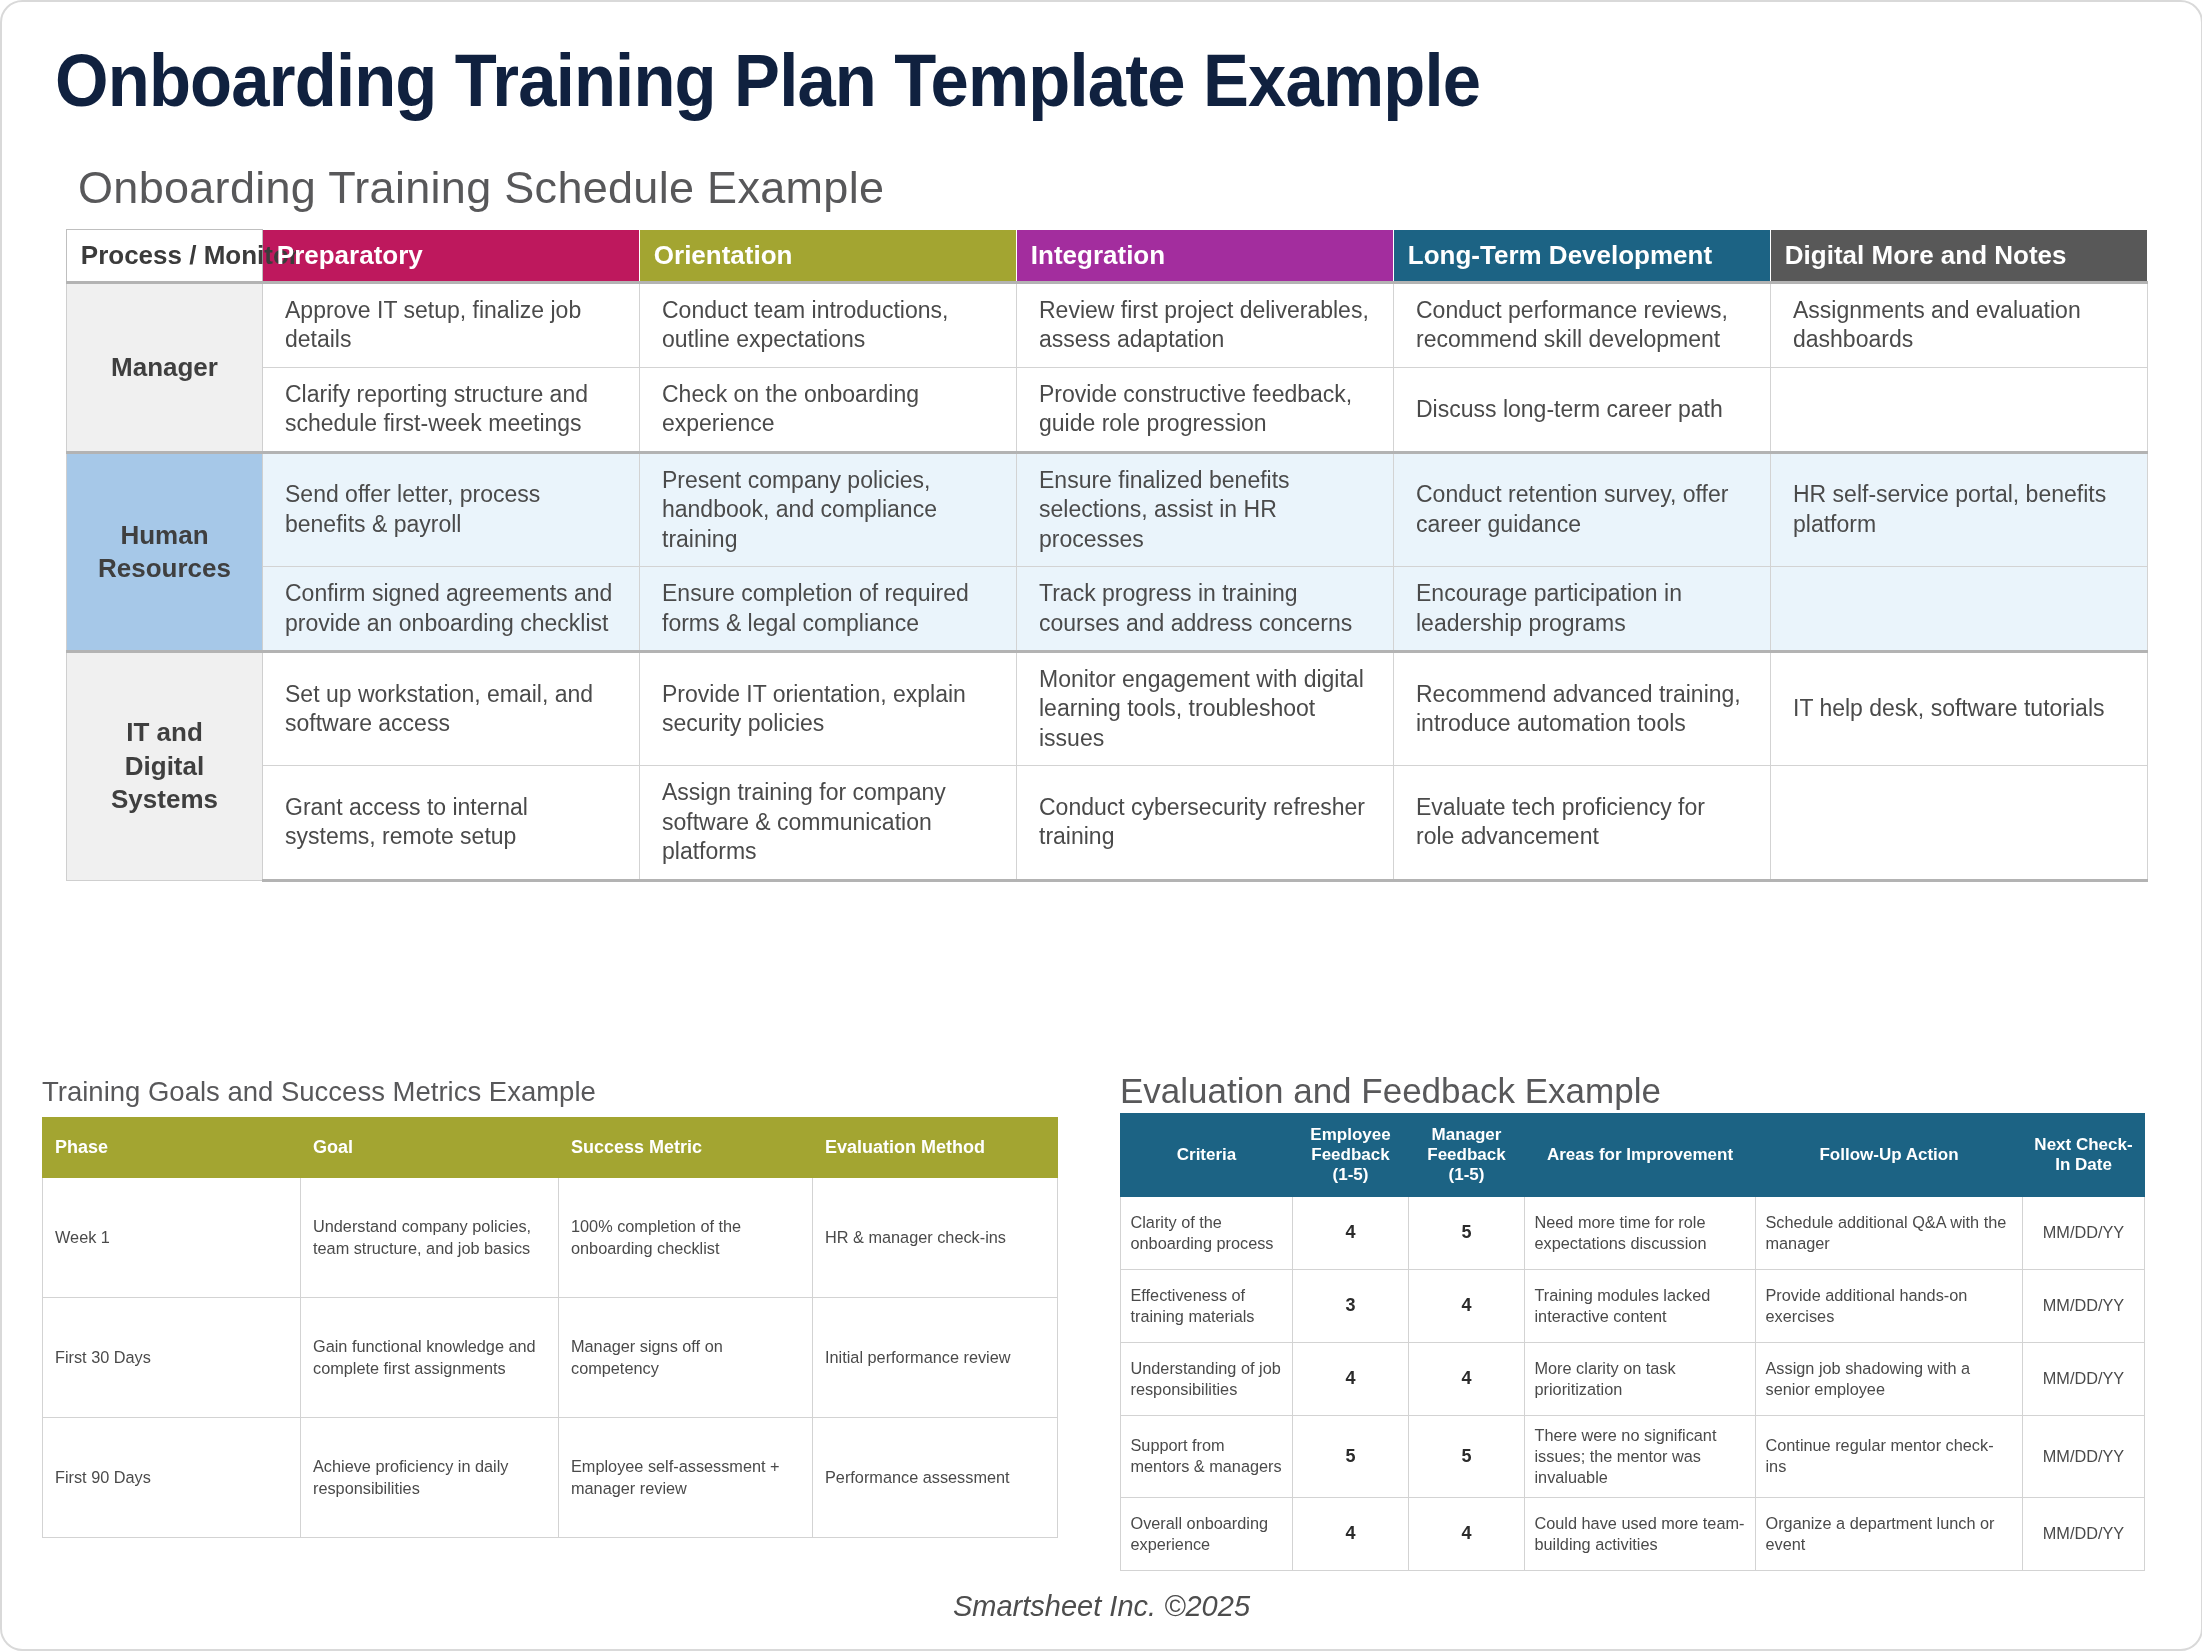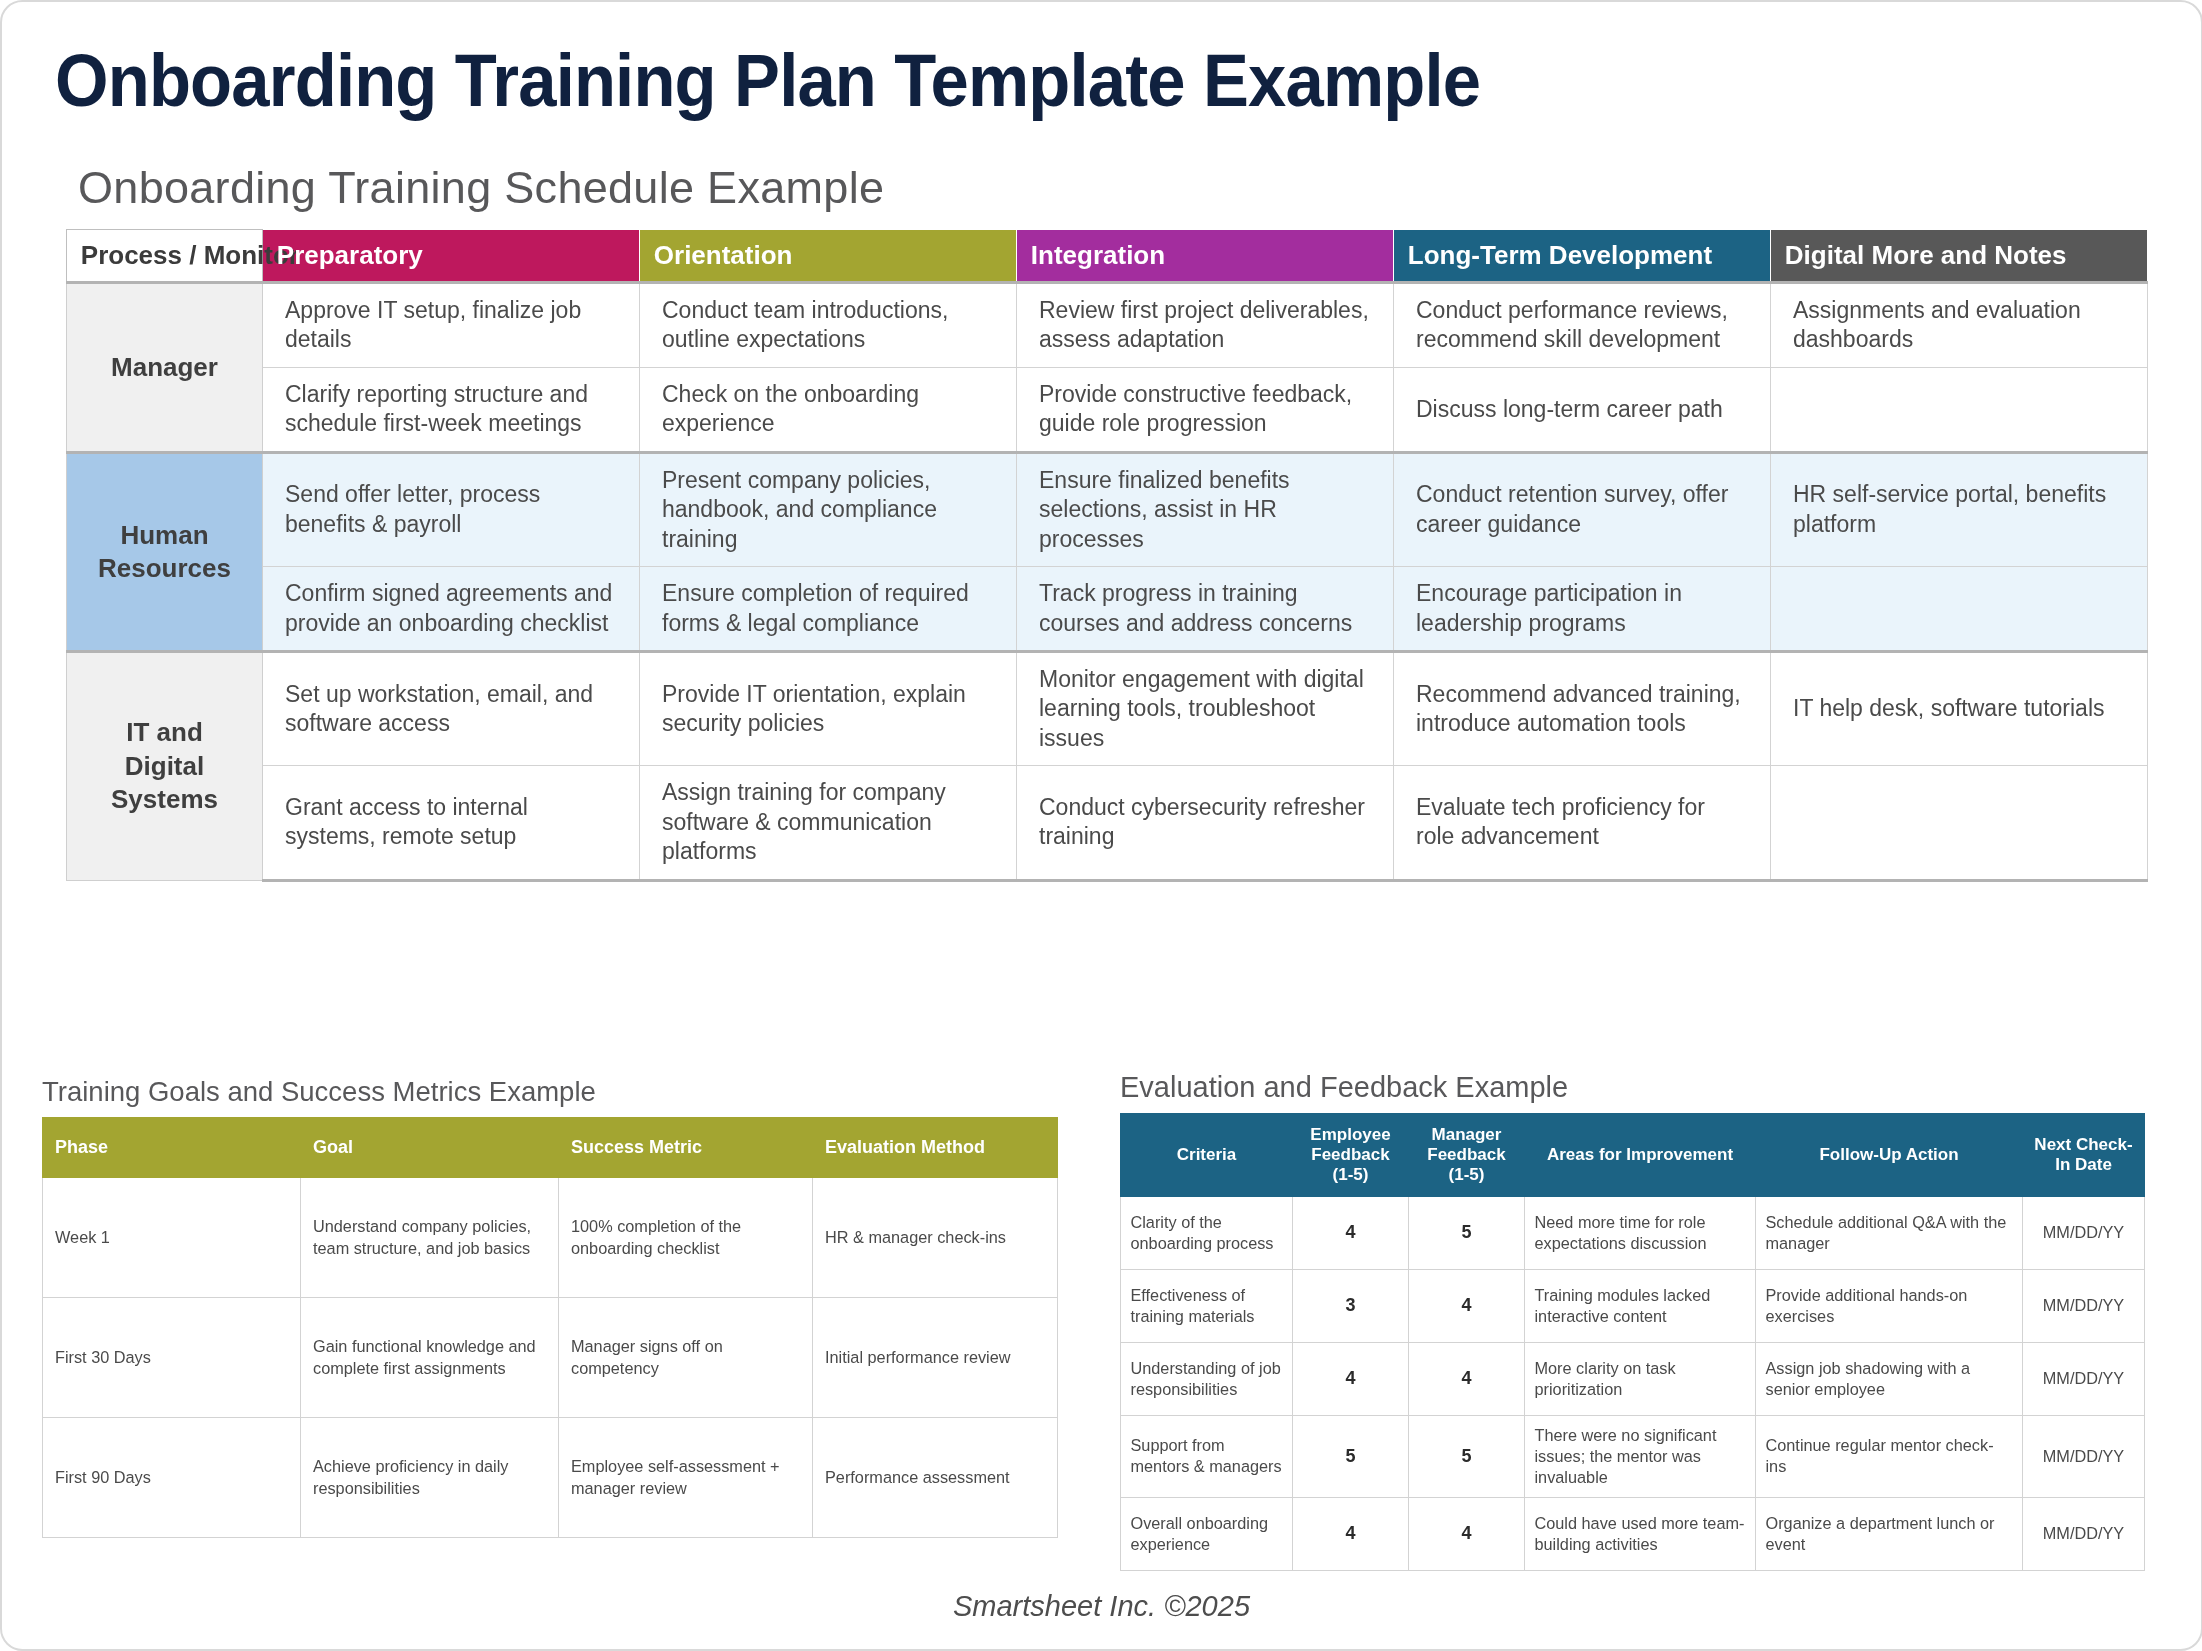--- a/index.html
+++ b/index.html
@@ -53,21 +53,21 @@
 
   #goals-title {
     left: 40px;
     top: 1074px;
     font-size: 27.5px;
   }
 
   #feedback-title {
     left: 1118px;
     top: 1069px;
-    font-size: 29px;
+    font-size: 35px;
   }
 
   
   table {
     border-collapse: collapse;
     table-layout: fixed;
   }
 
   
   #schedule-wrap {

